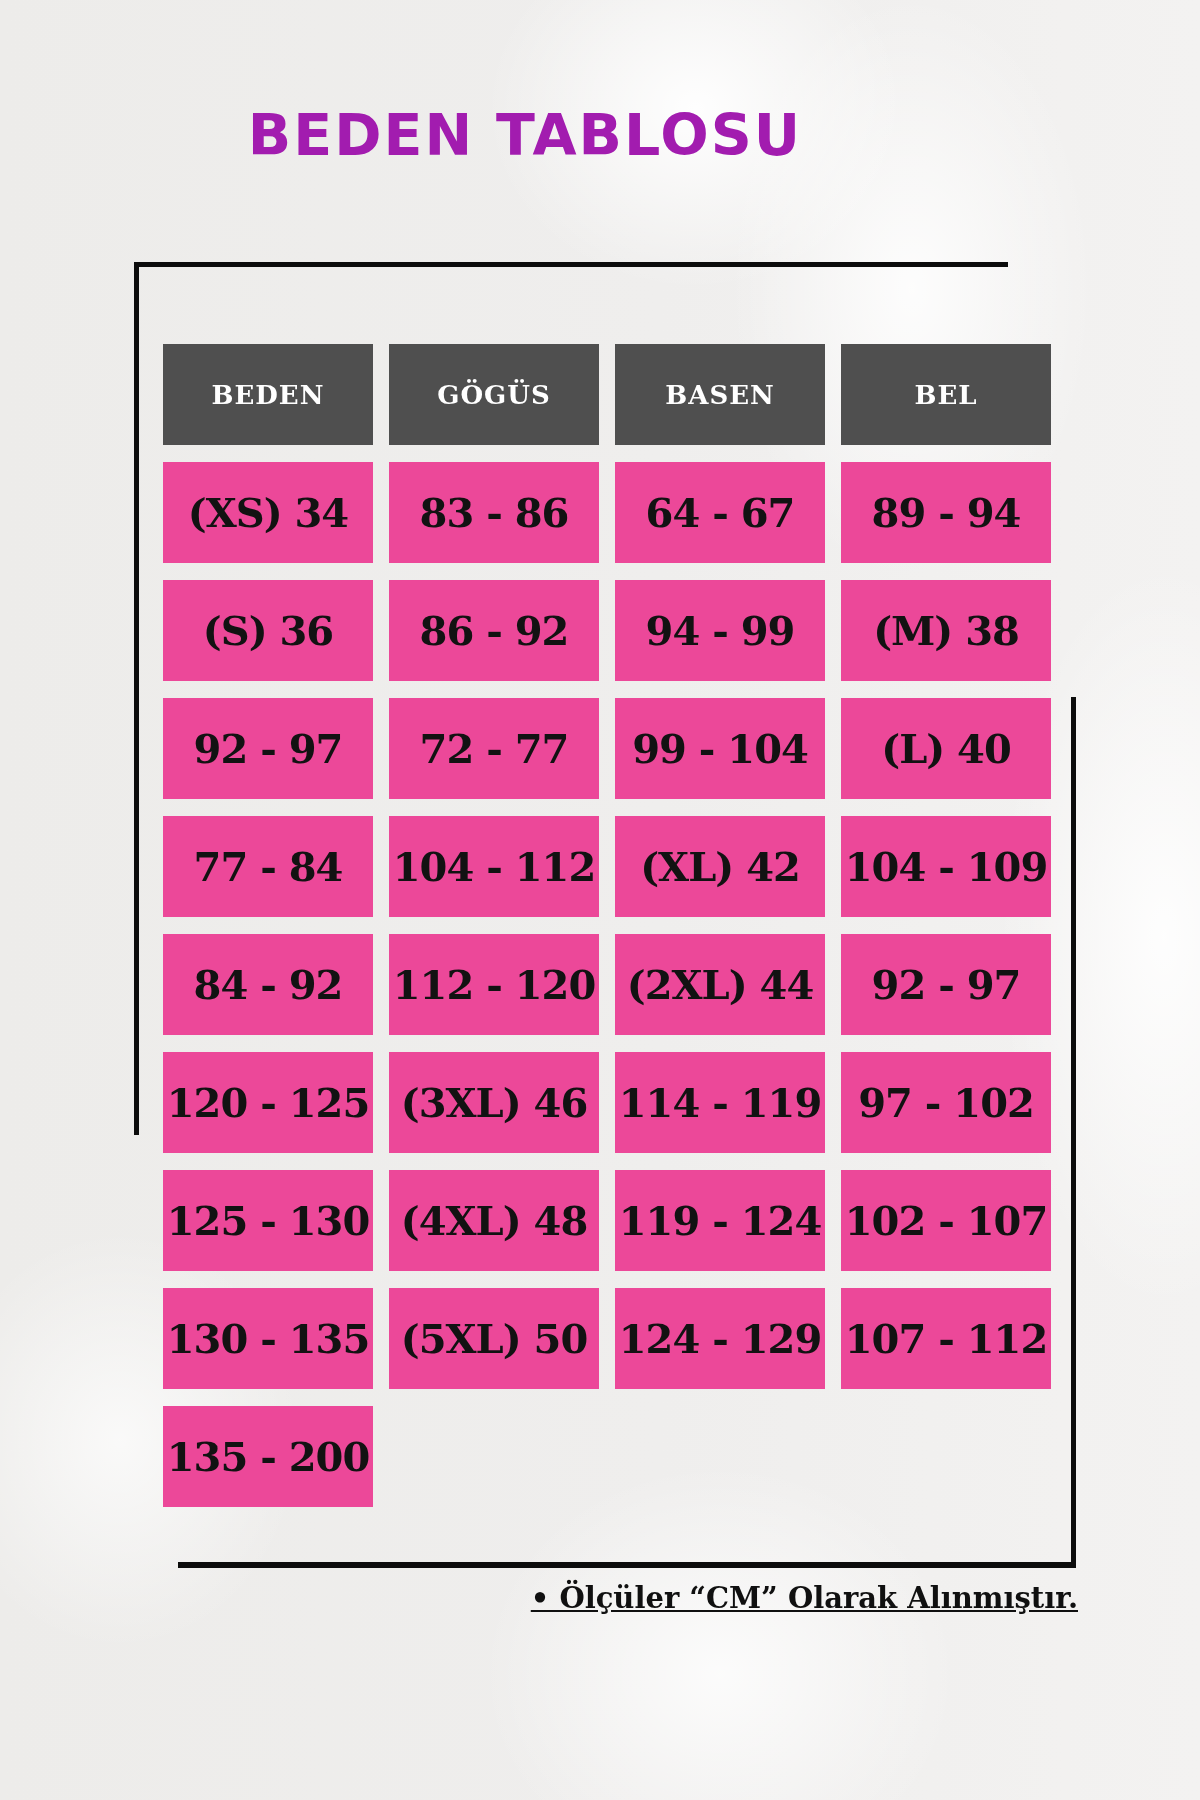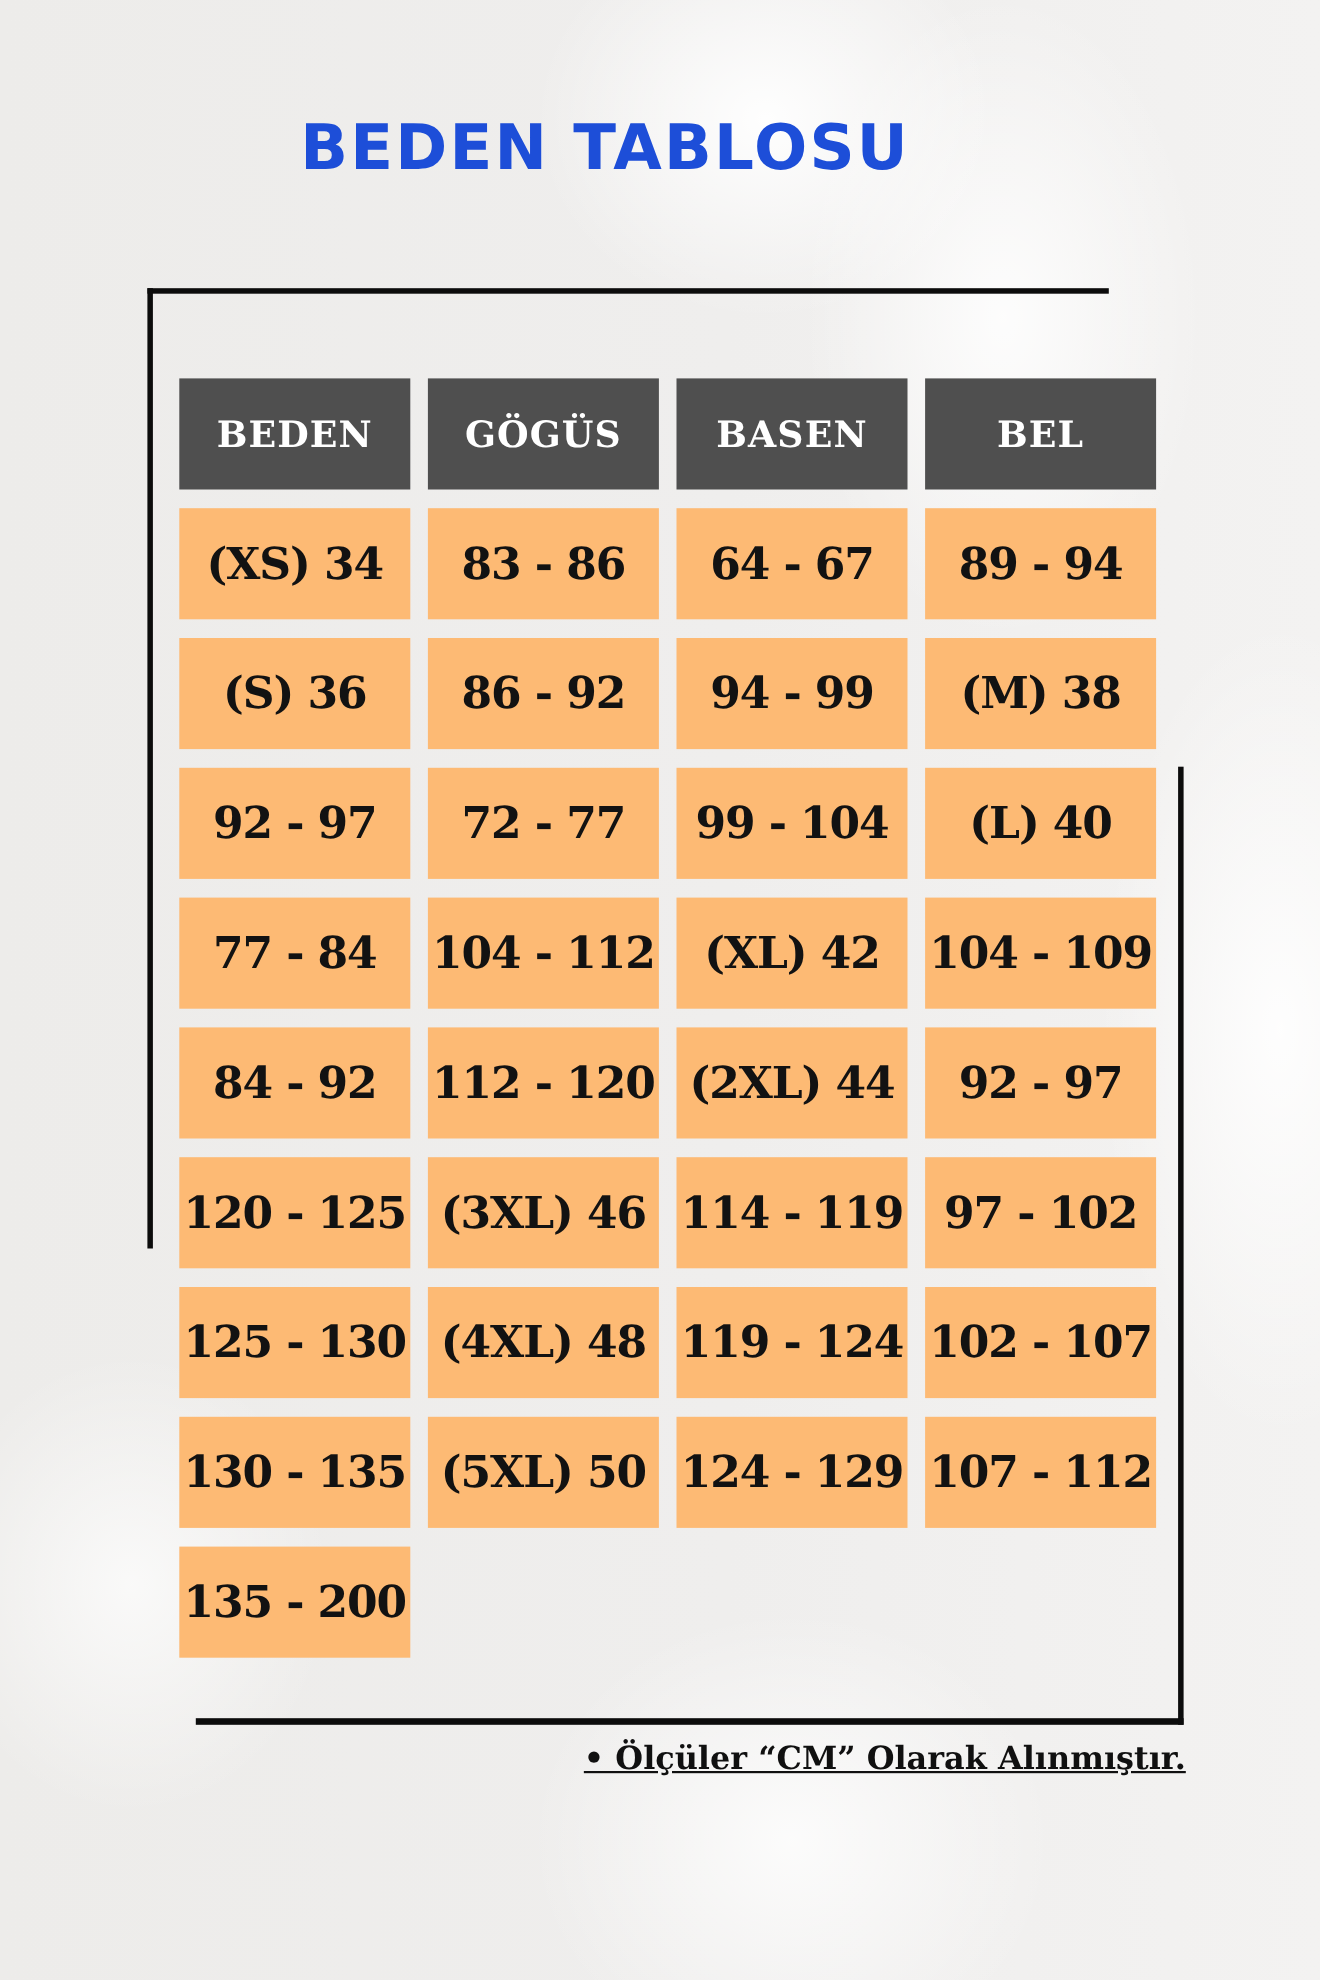--- a/index.html
+++ b/index.html
@@ -21,46 +21,45 @@
       linear-gradient(90deg, #edecea 0%, #efeeed 55%, #f3f2f1 100%);
   }
   .page-title {
     position: absolute;
     top: 102px; left: 0; width: 1050px;
     text-align: center;
     font-family: "DejaVu Sans", sans-serif;
     font-weight: bold;
     font-size: 57px;
     letter-spacing: 2px;
-    color: #1d4ed8;
-    margin-left: 25px;
+    color: #a21caf;
   }
   .rule { position: absolute; background: #0c0c0c; }
   .rule-top    { left: 134px; top: 262px;  width: 874px; height: 5px; }
   .rule-left   { left: 134px; top: 262px;  width: 5px;   height: 873px; }
   .rule-right  { left: 1071px; top: 697px; width: 5px;   height: 871px; }
   .rule-bottom { left: 178px; top: 1562px; width: 898px; height: 6px; }
   .size-table {
     position: absolute;
     left: 163px; top: 344px;
     display: grid;
     grid-template-columns: repeat(4, 210px);
     grid-auto-rows: 101px;
     gap: 17px 16px;
   }
   .header-cell {
     background: #4f4f4f;
     color: #ffffff;
     display: flex; align-items: center; justify-content: center;
     font-weight: bold;
-    font-size: 33px;
+    font-size: 26px;
     letter-spacing: 1px;
   }
   .size-cell {
-    background: #fdba74;
+    background: #ec4899;
     color: #121212;
     display: flex; align-items: center; justify-content: center;
     font-weight: bold;
     font-size: 40px;
     letter-spacing: -1px;
   }
   .footnote {
     position: absolute;
     top: 1581px; left: 0; width: 1078px;
     text-align: right;

